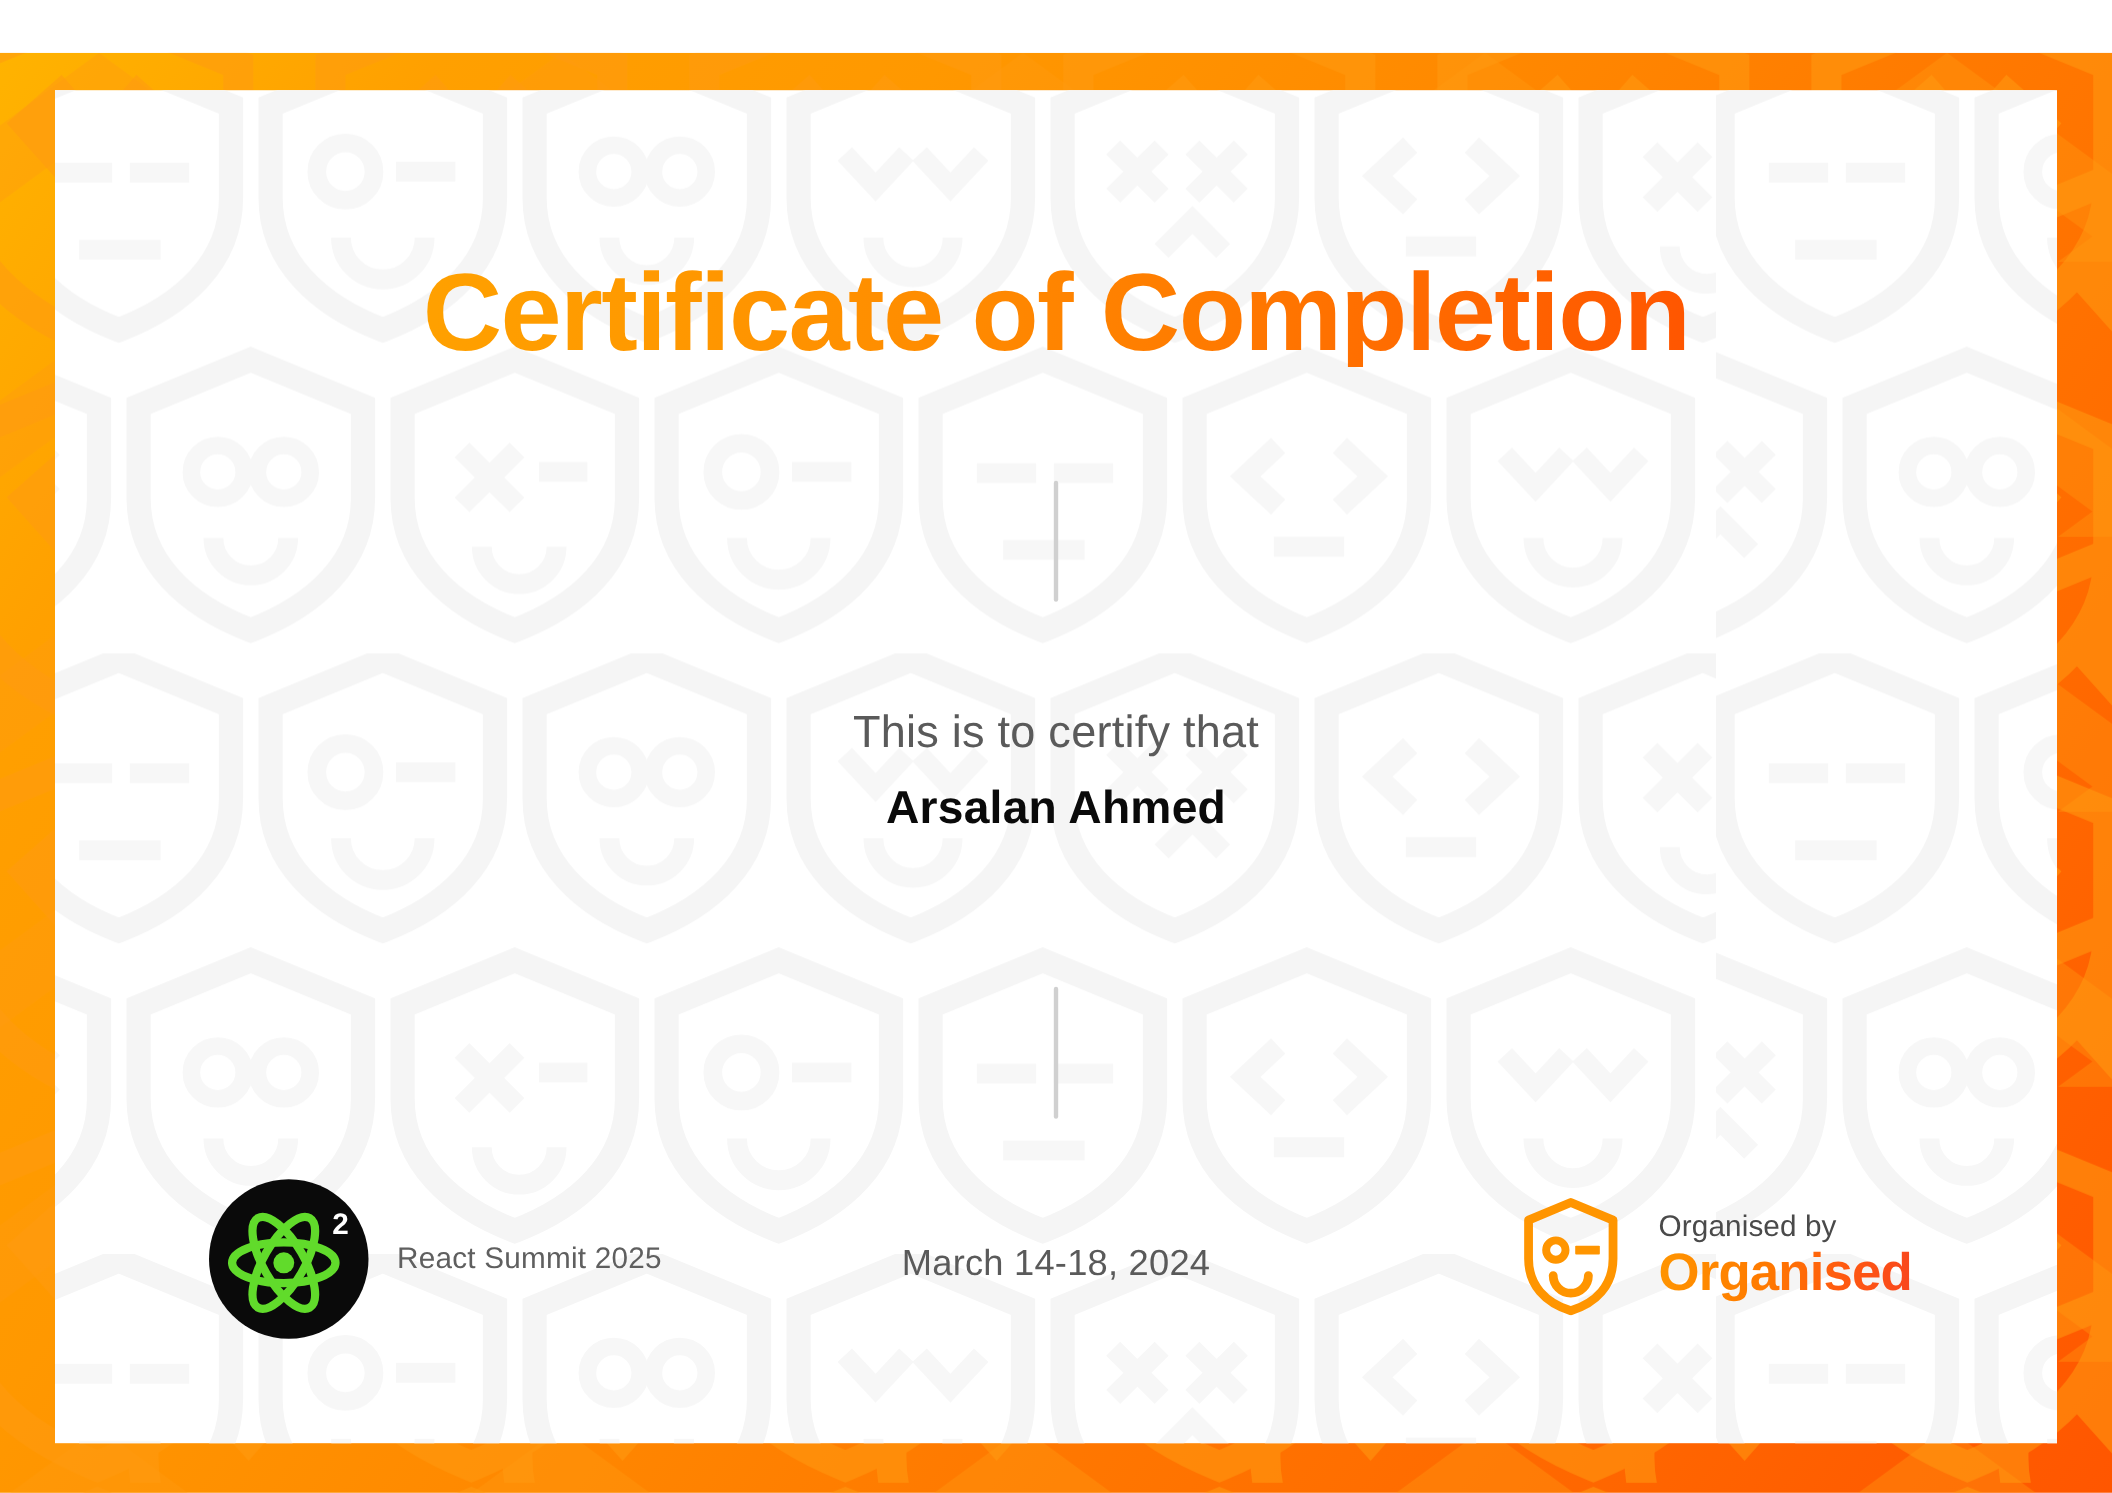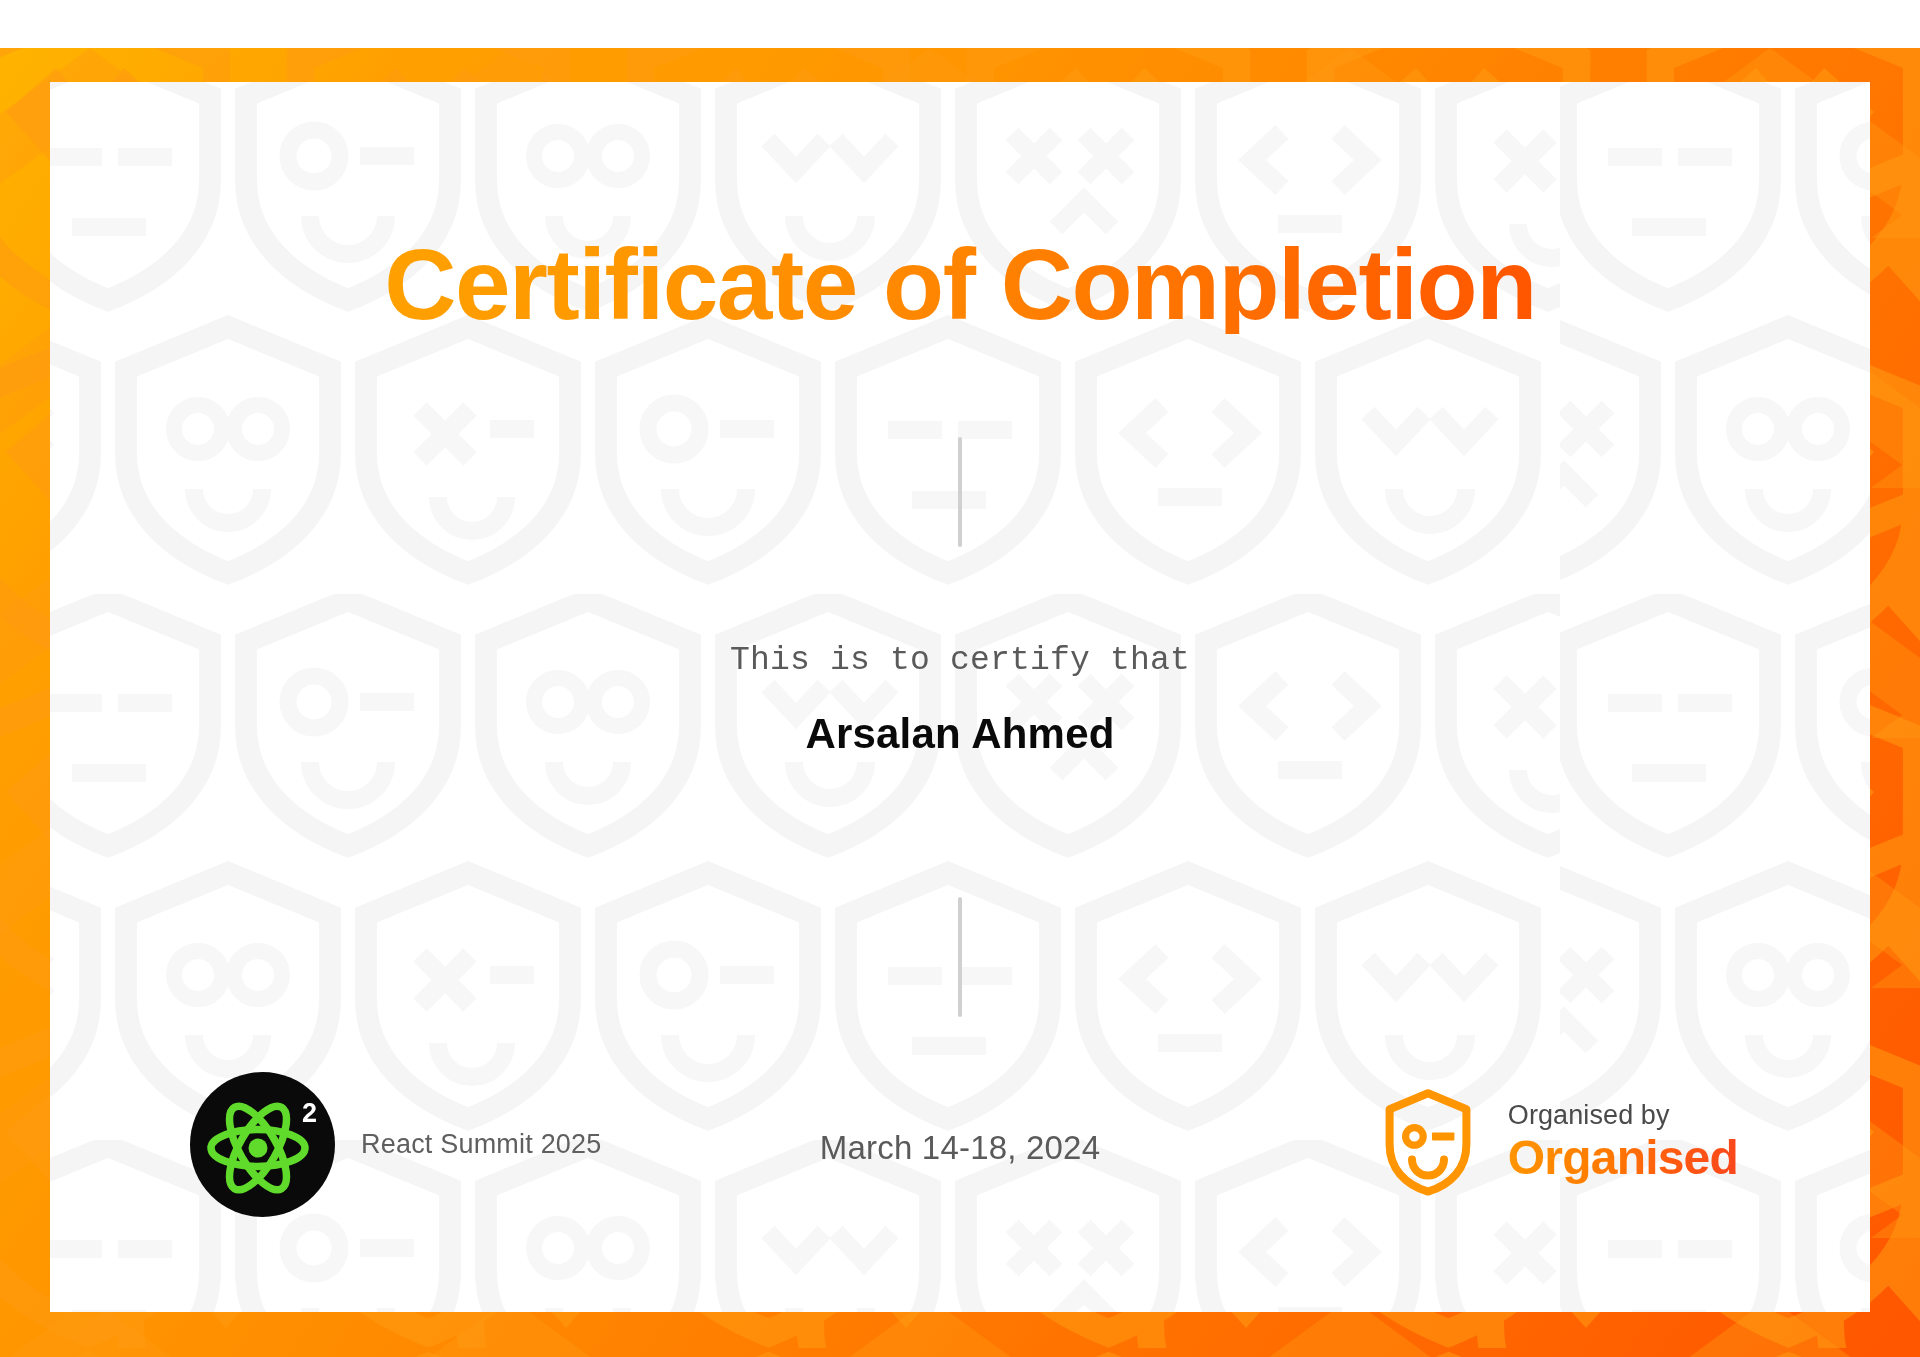--- a/index.html
+++ b/index.html
@@ -112,24 +112,23 @@
   #divider-top    { top: 355px; height: 110px; }
   #divider-bottom { top: 815px; height: 120px; }
 
   
   #certify-line {
     position: absolute;
     top: 560px;
     left: 0;
     width: 100%;
     text-align: center;
-    font-size: 33px;
+    font-size: 41px;
     color: #5a5a5a;
     letter-spacing: 0.2px;
-    font-family: Liberation Mono, monospace;
   }
 
   #recipient-name {
     position: absolute;
     top: 628px;
     left: 0;
     width: 100%;
     text-align: center;
     font-size: 42px;
     font-weight: 700;

